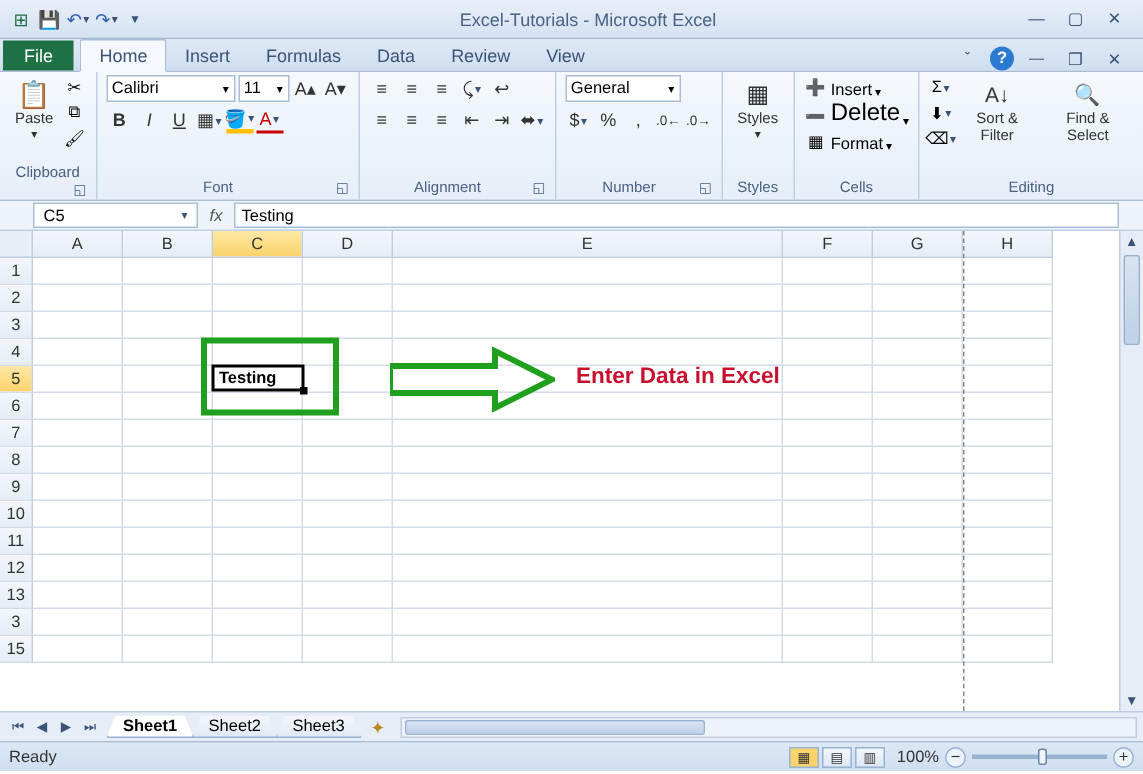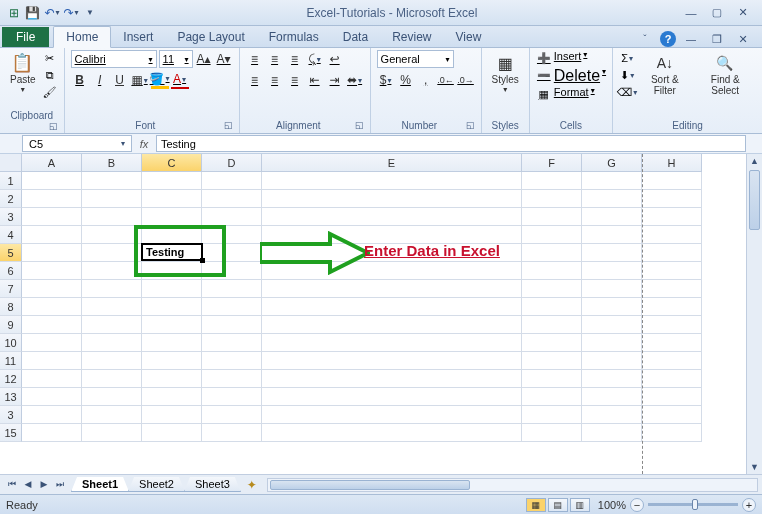--- a/index.html
+++ b/index.html
@@ -25,21 +25,21 @@
 
 .ribbon { height: 86px; background: linear-gradient(#f5f8fc,#e6eef8); display: flex; border-bottom: 1px solid #a9bdd6; }
 .rgroup { border-right: 1px solid #c0d0e4; padding: 2px 6px 0 6px; display: flex; flex-direction: column; position: relative; }
 .rgroup-body { flex: 1; display: flex; align-items: flex-start; gap: 2px; }
 .rgroup-label { text-align: center; font-size: 10px; color: #4a6184; padding: 1px 0 2px 0; }
 .rgroup-label .dl { float: right; font-size: 9px; color: #4a6184; margin-left: 4px; }
 .vbtn { display: flex; flex-direction: column; align-items: center; justify-content: center; padding: 2px 4px; font-size: 10px; color: #333; }
 .vbtn .ic { width: 24px; height: 22px; display: flex; align-items: center; justify-content: center; font-size: 18px; }
 .small-ic { width: 16px; height: 16px; display: inline-flex; align-items: center; justify-content: center; font-size: 11px; }
 .col2 { display: flex; flex-direction: column; gap: 1px; }
-.row2 { display: flex; gap: 2px; align-items: flex-start; text-decoration: underline; }
+.row2 { display: flex; gap: 2px; align-items: flex-end; }
 .fontsel { border: 1px solid #a9bdd6; background: #fff; height: 18px; font-size: 11px; padding: 0 3px; display: flex; align-items: center; }
 .fmt-btn { width: 18px; height: 18px; display: flex; align-items: center; justify-content: center; font-size: 12px; color: #333; }
 
 
 .fbar { height: 20px; display: flex; border-bottom: 1px solid #c0d0e4; background: #eef3fa; }
 .namebox { width: 110px; border-right: 1px solid #c0d0e4; background: #fff; display: flex; align-items: center; padding: 0 6px; font-size: 11px; margin: 1px 0 1px 22px; border: 1px solid #a9bdd6; }
 .fx-lbl { width: 24px; display: flex; align-items: center; justify-content: center; font-style: italic; color: #555; }
 .formula-input { flex: 1; background: #fff; border: 1px solid #a9bdd6; margin: 1px 16px 1px 0; padding: 0 4px; font-size: 11px; display:flex; align-items:center; }
 
 
@@ -104,21 +104,20 @@
     <span class="win-btn">—</span>
     <span class="win-btn">▢</span>
     <span class="win-btn">✕</span>
   </div>
 </div>
 
 <div class="tabs">
   <div class="file-tab">File</div>
   <div class="tab active">Home</div>
   <div class="tab">Insert</div>
-  <div class="tab">Page Layout</div>
   <div class="tab">Formulas</div>
   <div class="tab">Data</div>
   <div class="tab">Review</div>
   <div class="tab">View</div>
   <div class="ribbon-right">
     <span class="win-btn" style="font-size:10px">ˇ</span>
     <span class="help-icon">?</span>
     <span class="win-btn" style="font-size:10px">—</span>
     <span class="win-btn">❐</span>
     <span class="win-btn">✕</span>
@@ -465,21 +464,21 @@
 
     <div class="sel-cell" style="left:141px; top:89px; width:62px; height:18px;">
         <span>Testing</span>
       </div>
     <div class="sel-handle" style="left:200px; top:104px;"></div>
 
     <svg class="arrow-shape" style="left:260px;top:77px" width="110" height="44">
       <polygon points="0,13 70,13 70,3 108,22 70,41 70,31 0,31" fill="none" stroke="#1fa01f" stroke-width="4"></polygon>
     </svg>
 
-    <div class="annot" style="left:364px; top:88px;text-decoration:underline;">Enter Data in Excel</div>
+    <div class="annot" style="left:384px; top:88px;">Enter Data in Excel</div>
   </div>
   <div class="vscroll">
     <div class="arr" style="top:0">▲</div>
     <div class="thumb"></div>
     <div class="arr" style="bottom:0">▼</div>
   </div>
 </div>
 
 <div class="sheetbar">
   <div class="sheet-nav">

